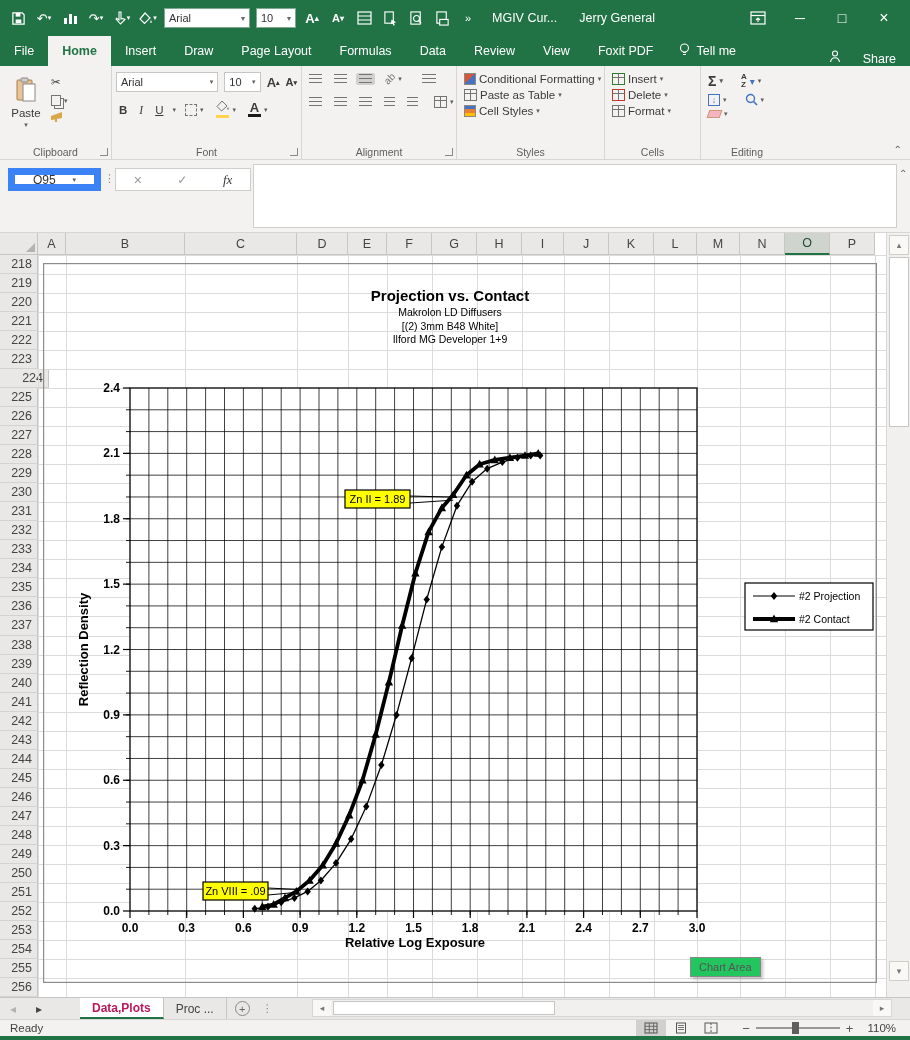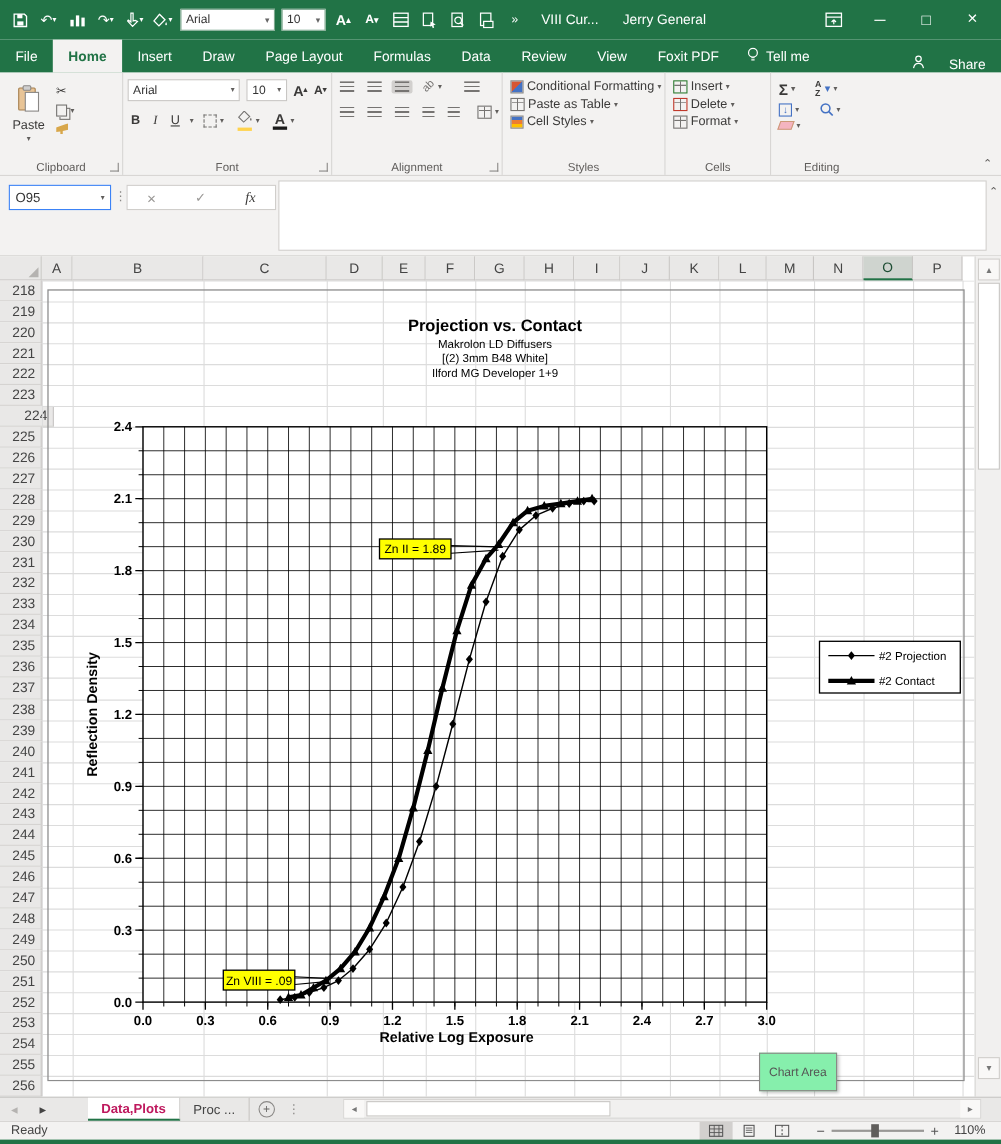--- a/index.html
+++ b/index.html
@@ -41,37 +41,37 @@
   .sel-ico{background:#d2d0ce;border-radius:2px}
   .sq-grid{width:13px;height:12px;border:1px solid #767472;background:linear-gradient(#767472 1px,transparent 1px) 0 3px/100% 4px no-repeat padding-box,linear-gradient(90deg,transparent 5px,#767472 5px,#767472 6px,transparent 6px)}
   .csq{width:12px;height:12px;display:inline-block}
   .fontA{font-weight:700;font-size:13px;line-height:11px;color:#3b3a39}
   .colorbar{display:block;height:3px;width:13px;margin-top:1px}
   .eraser{width:13px;height:8px;background:#f4b4c0;border:1px solid #c97;transform:skewX(-20deg)}
   .dots{color:#8a8886;font-size:11px}
 
   
   #fbar{left:0;top:160px;width:910px;height:73px;background:#f3f2f1;border-bottom:1px solid #d8d6d4}
-  #namebox{left:8px;top:8px;width:93px;height:23px;background:#fff;border:1px solid #3b82f6;display:flex;align-items:center;justify-content:space-between;padding:0 5px;font-size:12px}
+  #namebox{left:8px;top:8px;width:93px;height:23px;background:#fff;border:7px solid #3b82f6;display:flex;align-items:center;justify-content:space-between;padding:0 18px;font-size:12px}
   #fbtns{left:115px;top:8px;width:136px;height:23px;background:#fff;border:1px solid #d0cecb;display:flex;align-items:center;justify-content:space-around;color:#9a9896}
   #finput{left:253px;top:4px;width:644px;height:64px;background:#fff;border:1px solid #d0cecb}
   .fx{font-style:italic;font-family:"Liberation Serif",serif;font-size:13px;color:#3b3a39}
 
   
   #corner{left:0;top:233px;width:38px;height:22px;background:#e9e8e7;border-right:1px solid #c8c6c4;border-bottom:1px solid #c8c6c4}
   #corner:after{content:"";position:absolute;right:2px;bottom:2px;border-left:9px solid transparent;border-bottom:9px solid #b5b3b1}
   .colhead{position:absolute;top:233px;height:22px;background:#e9e8e7;border-right:1px solid #c8c6c4;border-bottom:1px solid #c8c6c4;display:flex;align-items:center;justify-content:center;font-size:12.5px;color:#444}
   .colhead.sel{background:#cfd4cf;border-bottom:2px solid #217346;color:#1e4e34}
   .rowhead{position:absolute;left:0;width:38px;background:#e9e8e7;border-right:1px solid #c8c6c4;border-bottom:1px solid #d5d3d1;display:flex;align-items:center;justify-content:flex-end;padding-right:5px;font-size:12.5px;color:#444}
 
   
   #gridsvg{left:38px;top:255px}
   #chart{left:43px;top:263px;width:834px;height:720px}
   svg text{font-family:"Liberation Sans",sans-serif}
-  #tooltip{left:690px;top:957px;height:35px;background:#86efac;border:1px solid #8a8886;box-shadow:2px 2px 3px rgba(0,0,0,.25);display:flex;align-items:center;padding:0 8px;font-size:11px;color:#555}
+  #tooltip{left:690px;top:957px;height:20px;background:#22c55e;border:1px solid #8a8886;box-shadow:2px 2px 3px rgba(0,0,0,.25);display:flex;align-items:center;padding:0 8px;font-size:11px;color:#555}
 
   
   #vscroll{left:886px;top:233px;width:24px;height:764px;background:#f1f0ef;border-left:1px solid #d8d6d4}
   .sbtn{position:absolute;left:2px;width:20px;height:20px;background:#f9f8f7;border:1px solid #d0cecb;display:flex;align-items:center;justify-content:center;color:#777;font-size:9px}
   #vthumb{position:absolute;left:2px;top:24px;width:20px;height:170px;background:#fff;border:1px solid #c8c6c4}
 
   
   #tabsbar{left:0;top:997px;width:910px;height:22px;background:#e9e8e7;border-top:1px solid #c8c6c4;display:flex;align-items:stretch;font-size:12px}
   .navarr{width:26px;display:flex;align-items:center;justify-content:center}
   .stab{padding:0 12px;display:flex;align-items:center;background:#e9e8e7;border-right:1px solid #c8c6c4;color:#444}
@@ -152,21 +152,21 @@
         <path d="M10.3 10.3 13 13" stroke="#fff" stroke-width="1.4"></path>
       </svg>
     </span>
   <span class="qat">
       <svg width="15" height="15" viewBox="0 0 16 16">
         <rect x="2" y="1" width="10" height="12" fill="none" stroke="#fff" stroke-width="1.2"></rect>
         <rect x="5" y="9" width="9" height="6" fill="#217346" stroke="#fff" stroke-width="1.2"></rect>
       </svg>
     </span>
   <span class="qat" style="font-size:11px">»</span>
-  <span class="tbar-txt">VIII Cur...</span>
+  <span class="tbar-txt">MGIV Cur...</span>
   <span class="tbar-txt">Jerry General</span>
   <span class="spacer"></span>
   <span class="winbtn">
       <svg width="16" height="14" viewBox="0 0 16 14">
         <rect x="1" y="1" width="14" height="12" fill="none" stroke="#fff" stroke-width="1.2"></rect>
         <path d="M1 4.5h14" stroke="#fff" stroke-width="1.2"></path>
         <path d="M8 11V7m0 0-2 2m2-2 2 2" stroke="#fff" stroke-width="1.1" fill="none"></path>
       </svg>
     </span>
   <span class="winbtn">─</span>

